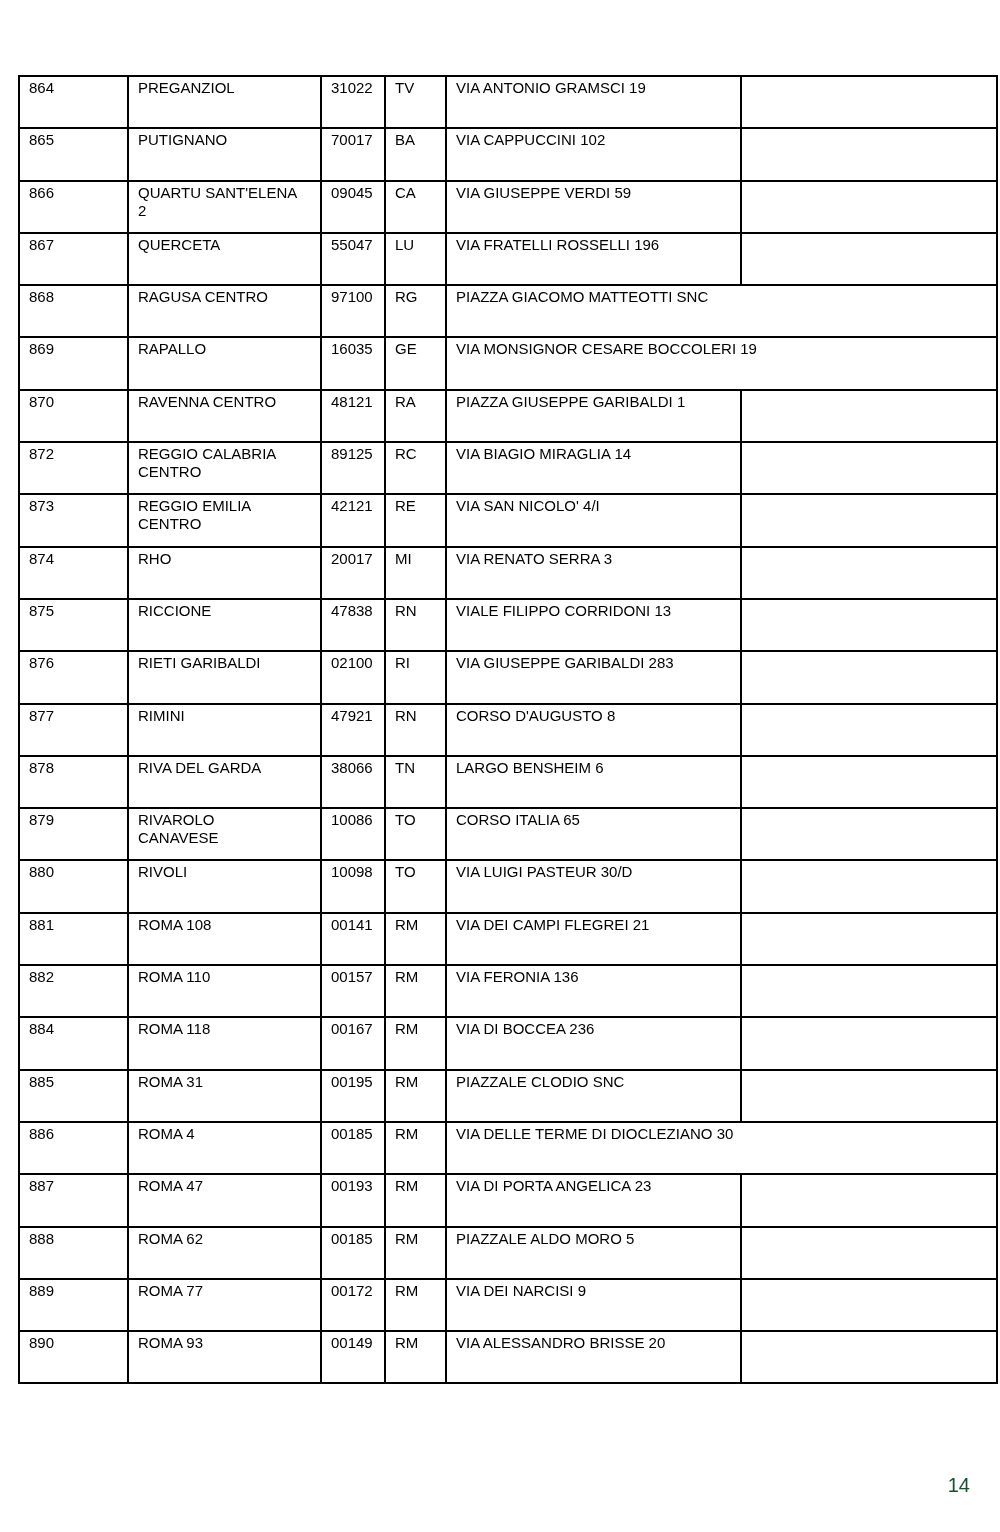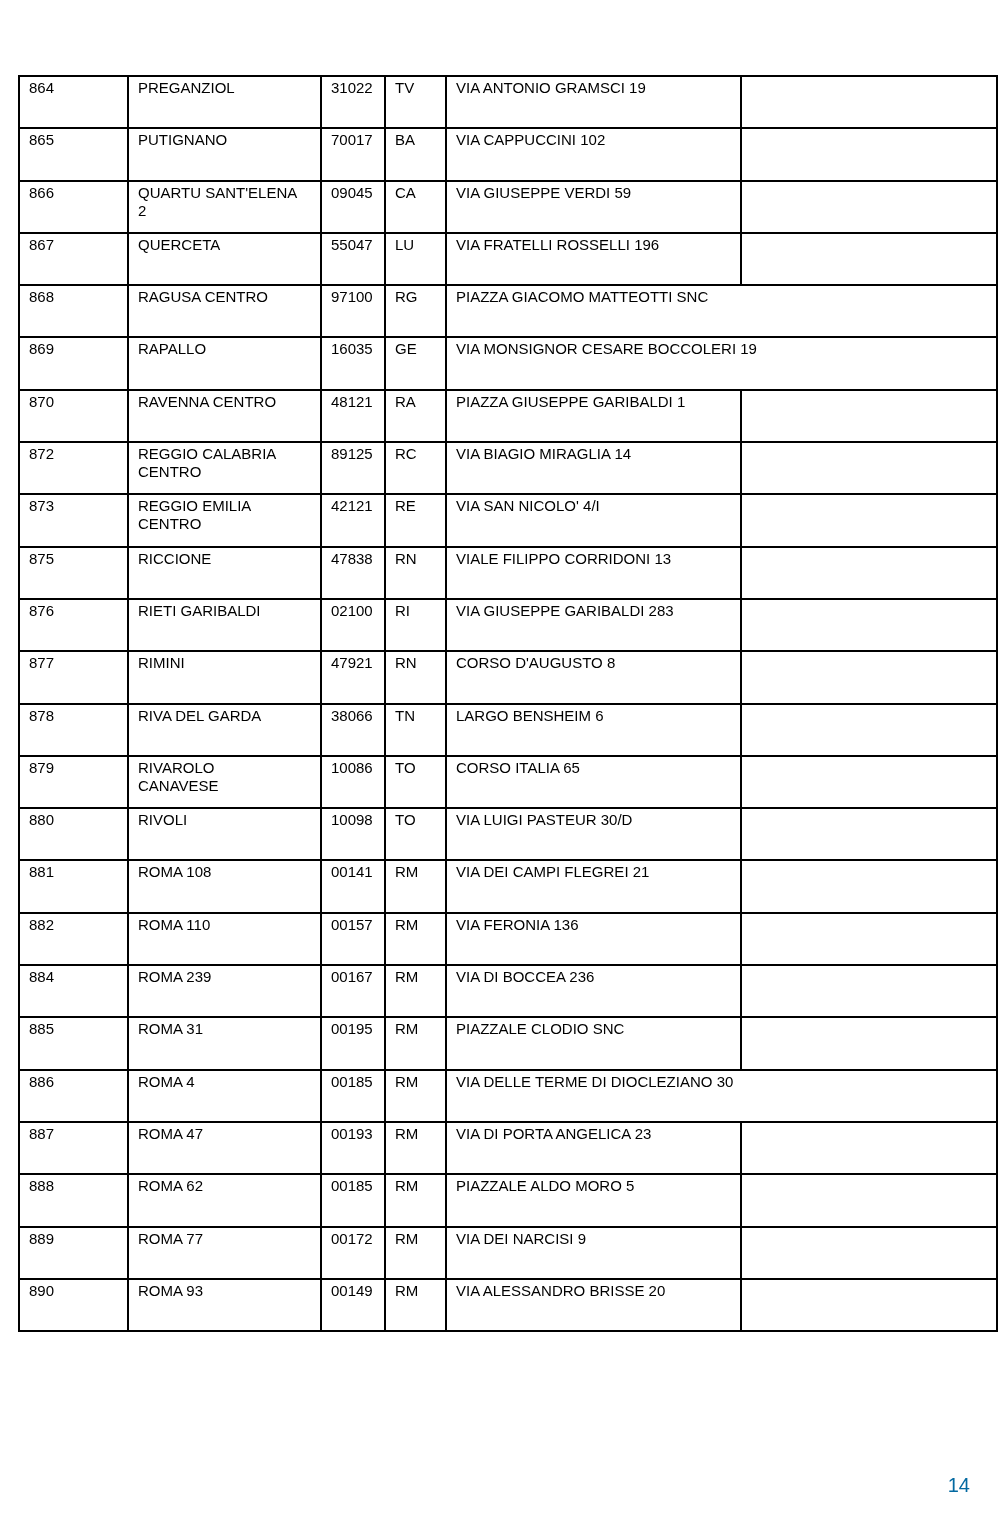--- a/index.html
+++ b/index.html
@@ -35,21 +35,21 @@
     overflow: hidden;
   }
   .page-number {
     position: absolute;
     left: 900px;
     top: 1474px;
     width: 70px;
     text-align: right;
     font-size: 20px;
     line-height: 22px;
-    color: #0369a1;
+    color: #14532d;
   }
 </style>
 </head>
 <body>
 
 <div class="page">
 
   <table class="doc-table">
     <colgroup>
       <col style="width:109px">
@@ -127,20 +127,28 @@
         <tr>
           <td>873</td>
           <td>REGGIO EMILIA
 CENTRO</td>
           <td>42121</td>
           <td>RE</td>
           <td>VIA SAN NICOLO' 4/I</td>
           <td></td>
         </tr>
         <tr>
+          <td>874</td>
+          <td>RHO</td>
+          <td>20017</td>
+          <td>MI</td>
+          <td>VIA RENATO SERRA 3</td>
+          <td></td>
+        </tr>
+        <tr>
           <td>875</td>
           <td>RICCIONE</td>
           <td>47838</td>
           <td>RN</td>
           <td>VIALE FILIPPO CORRIDONI 13</td>
           <td></td>
         </tr>
         <tr>
           <td>876</td>
           <td>RIETI GARIBALDI</td>
@@ -193,21 +201,21 @@
         <tr>
           <td>882</td>
           <td>ROMA 110</td>
           <td>00157</td>
           <td>RM</td>
           <td>VIA FERONIA 136</td>
           <td></td>
         </tr>
         <tr>
           <td>884</td>
-          <td>ROMA 239</td>
+          <td>ROMA 118</td>
           <td>00167</td>
           <td>RM</td>
           <td>VIA DI BOCCEA 236</td>
           <td></td>
         </tr>
         <tr>
           <td>885</td>
           <td>ROMA 31</td>
           <td>00195</td>
           <td>RM</td>

